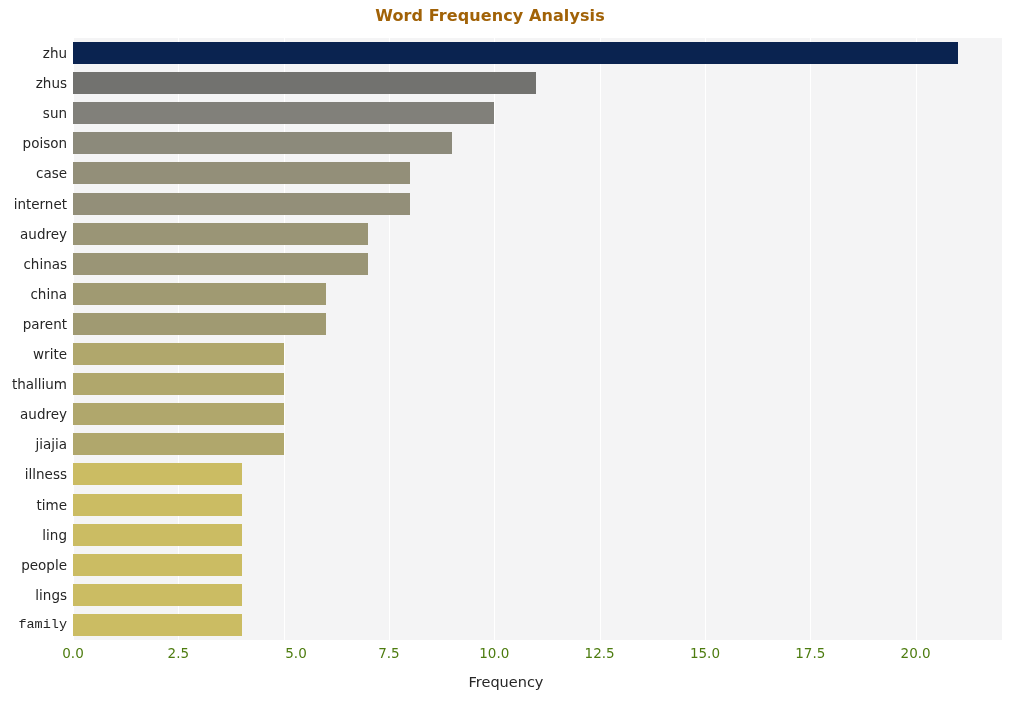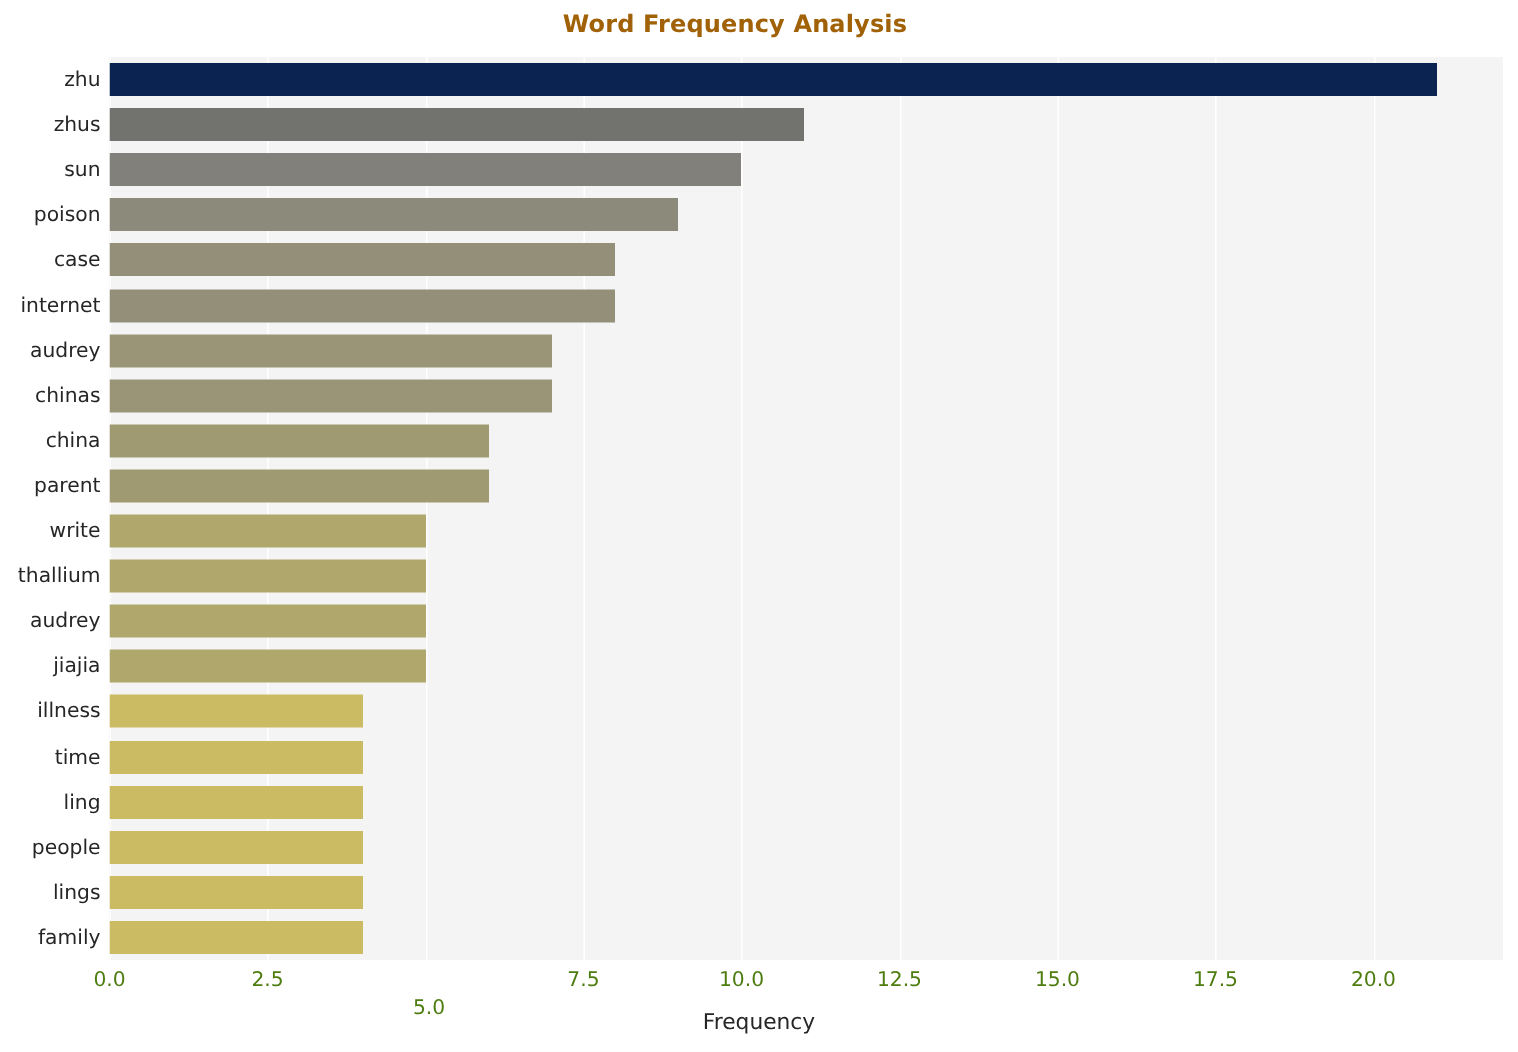--- a/index.html
+++ b/index.html
@@ -215,27 +215,27 @@
       <div class="y-tick-label" style="top: 277.95px;">parent</div>
       <div class="y-tick-label" style="top: 308.05px;">write</div>
       <div class="y-tick-label" style="top: 338.15px;">thallium</div>
       <div class="y-tick-label" style="top: 368.25px;">audrey</div>
       <div class="y-tick-label" style="top: 398.35px;">jiajia</div>
       <div class="y-tick-label" style="top: 428.45px;">illness</div>
       <div class="y-tick-label" style="top: 458.55px;">time</div>
       <div class="y-tick-label" style="top: 488.65px;">ling</div>
       <div class="y-tick-label" style="top: 518.75px;">people</div>
       <div class="y-tick-label" style="top: 548.85px; padding-left: 44px;">lings</div>
-      <div class="y-tick-label" style="top: 578.95px;">family</div>
+      <div class="y-tick-label" style="top: 578.95px; font-family: Liberation Mono, monospace;">family</div>
     </div>
 
   <div id="x-axis-labels">
       <div class="x-tick-label" style="left: 73px;">0.0</div>
       <div class="x-tick-label" style="left: 178.329px;">2.5</div>
-      <div class="x-tick-label" style="left: 286px; margin-top: 19px;">5.0</div>
+      <div class="x-tick-label" style="left: 296px;">5.0</div>
       <div class="x-tick-label" style="left: 388.986px;">7.5</div>
       <div class="x-tick-label" style="left: 494.315px;">10.0</div>
       <div class="x-tick-label" style="left: 599.644px;">12.5</div>
       <div class="x-tick-label" style="left: 704.973px;">15.0</div>
       <div class="x-tick-label" style="left: 810.302px;">17.5</div>
       <div class="x-tick-label" style="left: 915.63px;">20.0</div>
     </div>
 
   <div id="x-axis-title">Frequency</div>
 

